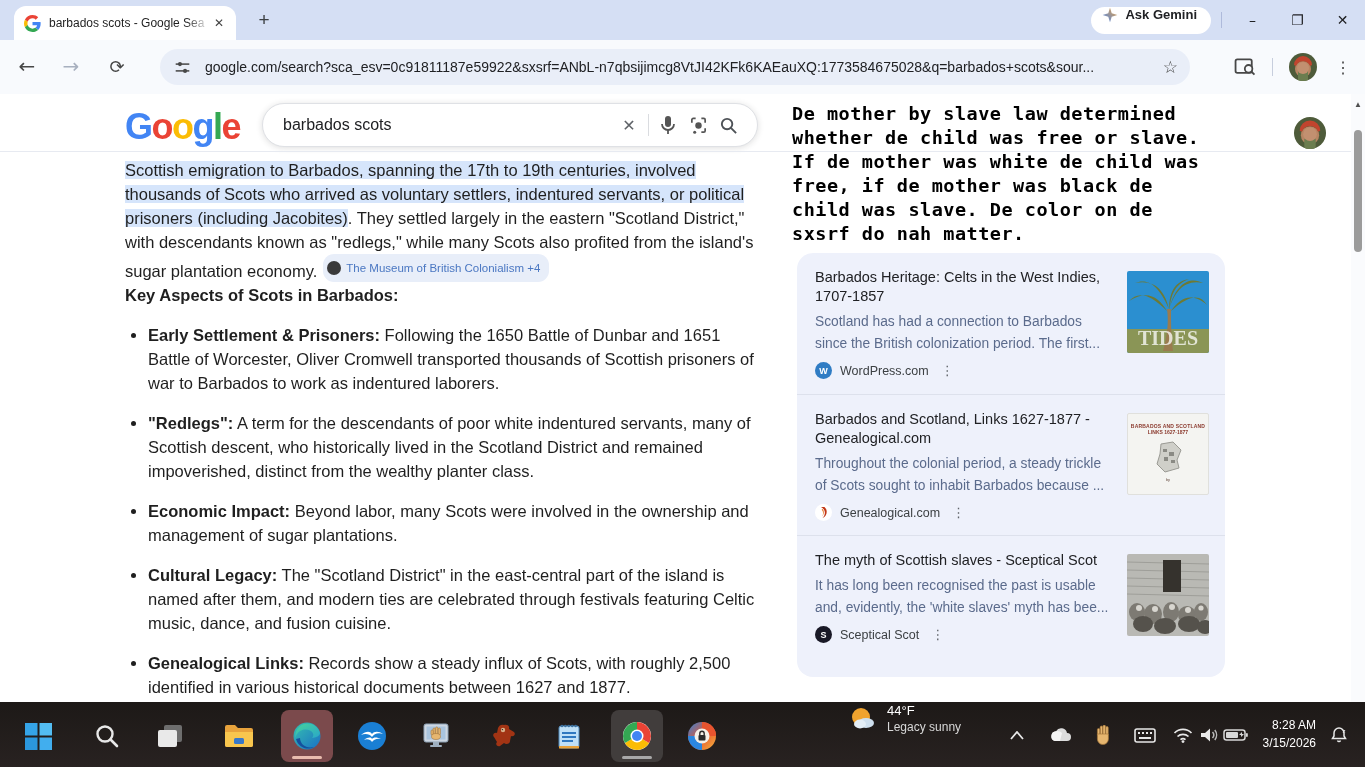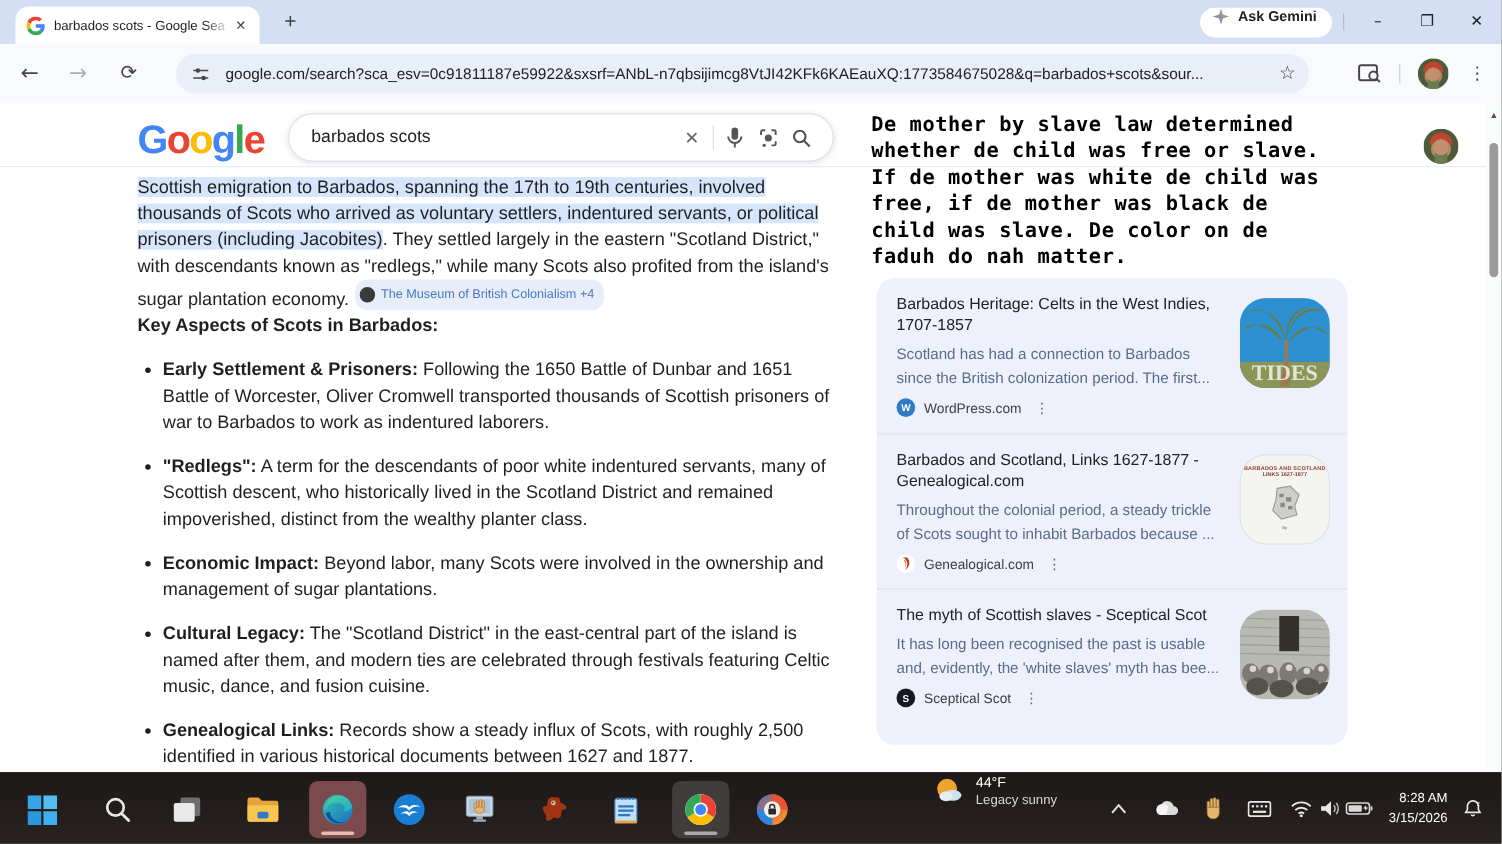--- a/index.html
+++ b/index.html
@@ -74,21 +74,21 @@
   .panel { position:absolute; left:797px; top:159px; width:428px; height:424px; background:#eef1fb; border-radius:16px; }
   .card { position:relative; height:141px; padding:15px 16px 0 18px; display:flex; }
   .card + .card { border-top:1px solid #dde1ec; }
   .card-text { flex:1; padding-right:14px; min-width:0; }
   .card-title { font-size:14.5px; line-height:19px; color:#202124; }
   .card-desc { font-size:13.8px; line-height:22px; color:#5b6b8c; margin-top:5px; }
   .card-src { display:flex; align-items:center; gap:8px; margin-top:7px; font-size:12.5px; color:#3c4043; }
   .src-fav { width:17px; height:17px; border-radius:50%; flex:0 0 17px; display:flex; align-items:center; justify-content:center;
              font-size:9px; font-weight:bold; }
   .src-kebab { color:#5f6368; font-size:13px; margin-left:4px; }
-  .thumb { width:82px; height:82px; border-radius:24px; overflow:hidden; flex:0 0 82px; margin-top:3px; position:relative; }
+  .thumb { width:82px; height:82px; border-radius:2px; overflow:hidden; flex:0 0 82px; margin-top:3px; position:relative; }
 
   
   .scrollbar { position:absolute; right:0; top:0; width:14px; height:608px; background:#fafbfd; }
   .sb-arrow { position:absolute; top:6px; left:0; width:14px; text-align:center; font-size:8px; color:#505050; }
   .sb-thumb { position:absolute; left:3px; top:36px; width:8px; height:122px; background:#9b9b9b; border-radius:4px; }
 
   
   .taskbar { position:absolute; left:0; top:702px; width:1365px; height:65px;
              background:linear-gradient(180deg,#1d1917,#282221); }
   .tb-item { position:absolute; top:8px; width:52px; height:52px; display:flex; align-items:center; justify-content:center;
@@ -218,21 +218,21 @@
     </div>
 
     <div class="hdr-divider"></div>
 
     <div class="overlay-text">
       <div>De mother by slave law determined</div>
       <div>whether de child was free or slave.</div>
       <div>If de mother was white de child was</div>
       <div>free, if de mother was black de</div>
       <div>child was slave. De color on de</div>
-      <div>faduh do nah matter.</div>
+      <div>sxsrf do nah matter.</div>
     </div>
 
     <div class="main-col">
       <div><span class="hl">Scottish emigration to Barbados, spanning the 17th to 19th centuries, involved thousands of Scots who arrived as voluntary settlers, indentured servants, or political prisoners (including Jacobites)</span><span>. They settled largely in the eastern "Scotland District," with descendants known as "redlegs," while many Scots also profited from the island's sugar plantation economy.</span><span class="chip">
             <span class="cdot"></span>
             <span>The Museum of British Colonialism +4</span>
           </span>
       </div>
       <div class="aio-heading">Key Aspects of Scots in Barbados:</div>
       <ul class="aio-list">

